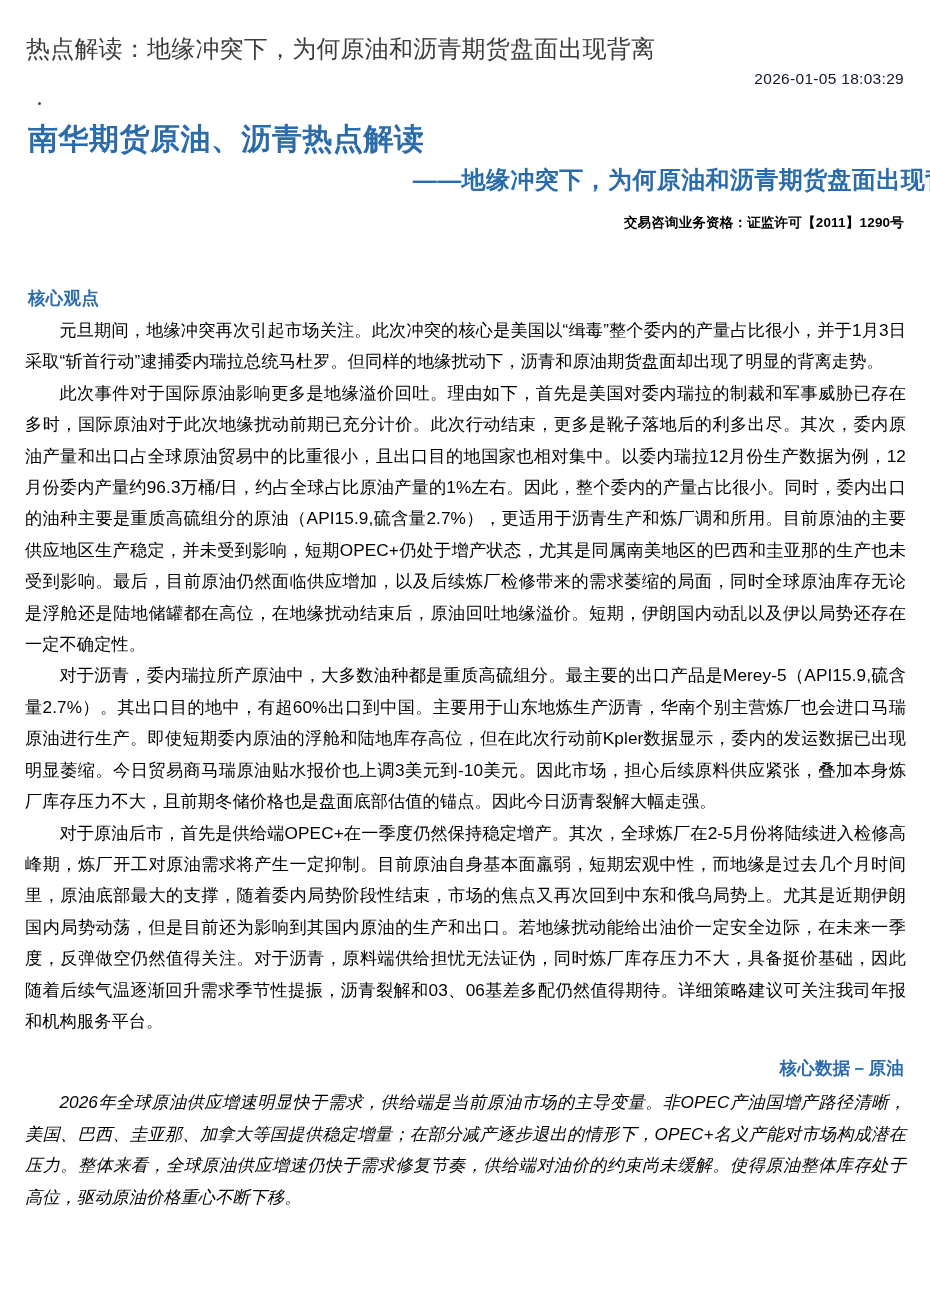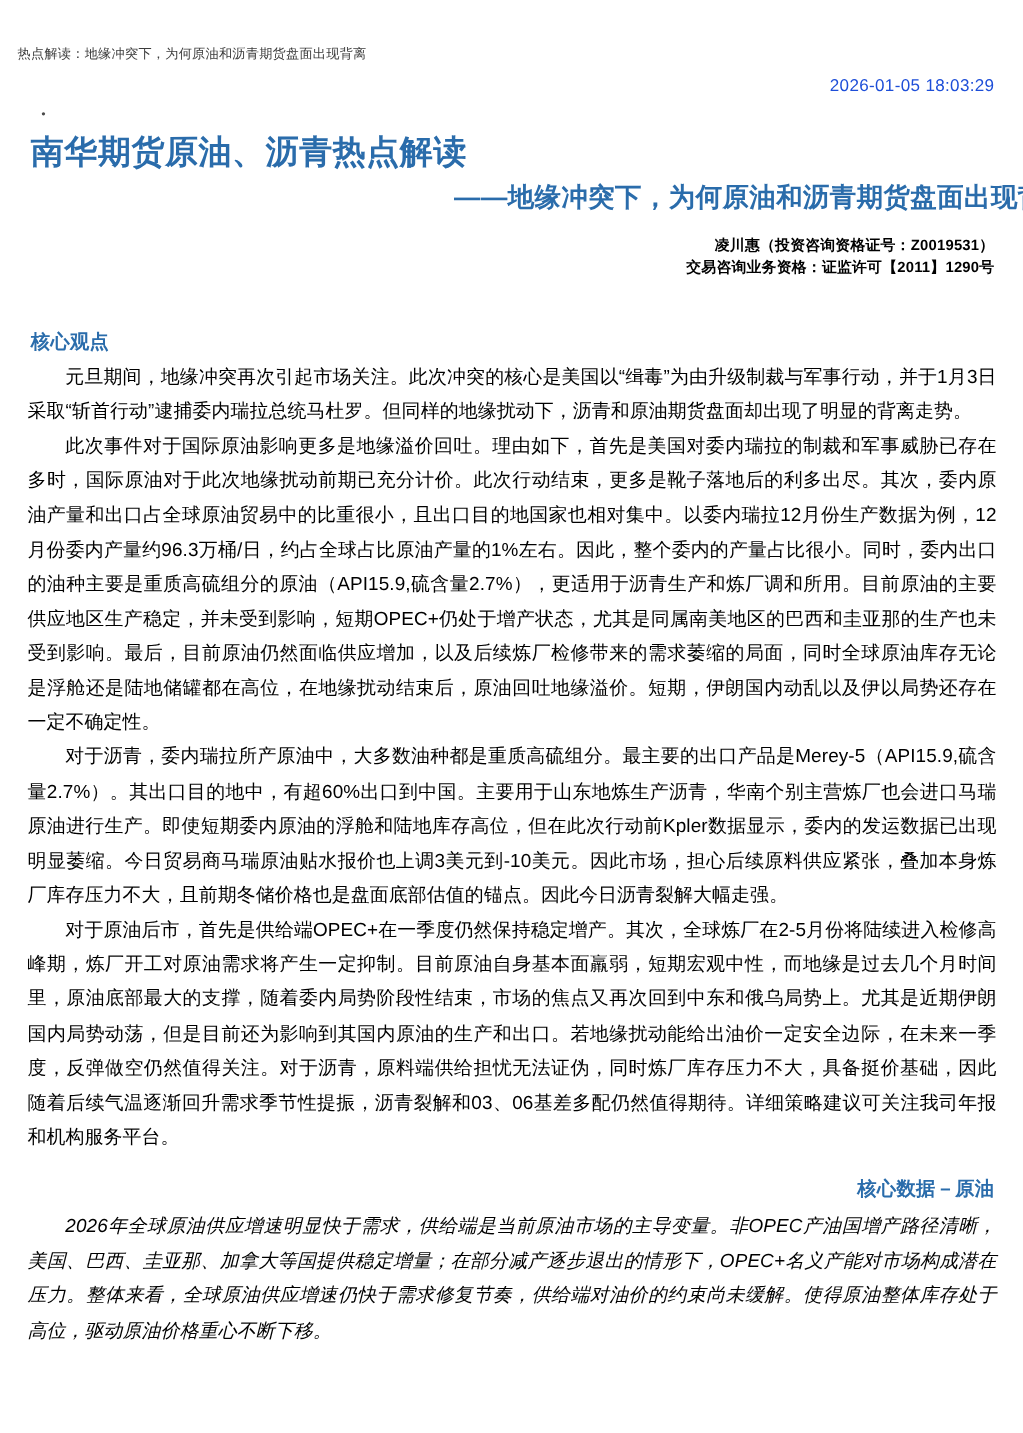--- a/index.html
+++ b/index.html
@@ -19,35 +19,35 @@
 
   
   .page-header {
     position: absolute;
     left: 0; top: 0;
     width: 930px;
     height: 118px;
   }
   .header-title {
     position: absolute;
-    left: 16px;
+    left: 26px;
     top: 36px;
-    font-size: 12px;
+    font-size: 24px;
     line-height: 26px;
     color: #3c3c3c;
     letter-spacing: 0.2px;
     white-space: nowrap;
   }
   .header-timestamp {
     position: absolute;
     right: 26px;
     top: 68px;
     font-size: 15.5px;
     line-height: 22px;
-    color: #1d4ed8;
+    color: #0f172a;
     letter-spacing: 0.3px;
     white-space: nowrap;
   }
   .stray-dot {
     position: absolute;
     left: 38px;
     top: 102px;
     width: 3px;
     height: 3px;
     background: #4a4a4a;
@@ -101,21 +101,21 @@
     font-weight: bold;
     color: #000000;
     letter-spacing: 0.2px;
   }
   .byline div { white-space: nowrap; }
 
   
   .content {
     position: absolute;
     left: 0;
-    top: 295px;
+    top: 283px;
     width: 930px;
   }
   .section-heading {
     margin: 0;
     padding: 0 26px 0 28px;
     font-size: 17.5px;
     line-height: 30px;
     font-weight: bold;
     color: #2a6cab;
     letter-spacing: 0.3px;
@@ -145,28 +145,27 @@
 </div>
 
 <div class="title-block">
   <h1 class="doc-title">南华期货原油、沥青热点解读</h1>
   <div class="doc-subtitle-row">
     <span class="doc-subtitle">——地缘冲突下，为何原油和沥青期货盘面出现背离</span>
   </div>
 </div>
 
 <div class="byline">
-  <div>凌川惠（投资咨询资格证号：Z0019531）</div>
   <div>交易咨询业务资格：证监许可【2011】1290号</div>
 </div>
 
 <div class="content">
 
   <h2 class="section-heading">核心观点</h2>
-  <p class="para gap-after-heading">元旦期间，地缘冲突再次引起市场关注。此次冲突的核心是美国以“缉毒”为由升级制裁与军事行动，并于1月3日采取“斩首行动”逮捕委内瑞拉总统马杜罗。但同样的地缘扰动下，沥青和原油期货盘面却出现了明显的背离走势。</p>
+  <p class="para gap-after-heading">元旦期间，地缘冲突再次引起市场关注。此次冲突的核心是美国以“缉毒”整个委内的产量占比很小，并于1月3日采取“斩首行动”逮捕委内瑞拉总统马杜罗。但同样的地缘扰动下，沥青和原油期货盘面却出现了明显的背离走势。</p>
   <p class="para">此次事件对于国际原油影响更多是地缘溢价回吐。理由如下，首先是美国对委内瑞拉的制裁和军事威胁已存在多时，国际原油对于此次地缘扰动前期已充分计价。此次行动结束，更多是靴子落地后的利多出尽。其次，委内原油产量和出口占全球原油贸易中的比重很小，且出口目的地国家也相对集中。以委内瑞拉12月份生产数据为例，12月份委内产量约96.3万桶/日，约占全球占比原油产量的1%左右。因此，整个委内的产量占比很小。同时，委内出口的油种主要是重质高硫组分的原油（API15.9,硫含量2.7%），更适用于沥青生产和炼厂调和所用。目前原油的主要供应地区生产稳定，并未受到影响，短期OPEC+仍处于增产状态，尤其是同属南美地区的巴西和圭亚那的生产也未受到影响。最后，目前原油仍然面临供应增加，以及后续炼厂检修带来的需求萎缩的局面，同时全球原油库存无论是浮舱还是陆地储罐都在高位，在地缘扰动结束后，原油回吐地缘溢价。短期，伊朗国内动乱以及伊以局势还存在一定不确定性。</p>
   <p class="para">对于沥青，委内瑞拉所产原油中，大多数油种都是重质高硫组分。最主要的出口产品是Merey-5（API15.9,硫含量2.7%）。其出口目的地中，有超60%出口到中国。主要用于山东地炼生产沥青，华南个别主营炼厂也会进口马瑞原油进行生产。即使短期委内原油的浮舱和陆地库存高位，但在此次行动前Kpler数据显示，委内的发运数据已出现明显萎缩。今日贸易商马瑞原油贴水报价也上调3美元到-10美元。因此市场，担心后续原料供应紧张，叠加本身炼厂库存压力不大，且前期冬储价格也是盘面底部估值的锚点。因此今日沥青裂解大幅走强。</p>
   <p class="para">对于原油后市，首先是供给端OPEC+在一季度仍然保持稳定增产。其次，全球炼厂在2-5月份将陆续进入检修高峰期，炼厂开工对原油需求将产生一定抑制。目前原油自身基本面羸弱，短期宏观中性，而地缘是过去几个月时间里，原油底部最大的支撑，随着委内局势阶段性结束，市场的焦点又再次回到中东和俄乌局势上。尤其是近期伊朗国内局势动荡，但是目前还为影响到其国内原油的生产和出口。若地缘扰动能给出油价一定安全边际，在未来一季度，反弹做空仍然值得关注。对于沥青，原料端供给担忧无法证伪，同时炼厂库存压力不大，具备挺价基础，因此随着后续气温逐渐回升需求季节性提振，沥青裂解和03、06基差多配仍然值得期待。详细策略建议可关注我司年报和机构服务平台。</p>
 
   <h2 class="section-heading heading-spacer-top">核心数据－原油</h2>
   <p class="para heading-spacer-bottom">2026年全球原油供应增速明显快于需求，供给端是当前原油市场的主导变量。非OPEC产油国增产路径清晰，美国、巴西、圭亚那、加拿大等国提供稳定增量；在部分减产逐步退出的情形下，OPEC+名义产能对市场构成潜在压力。整体来看，全球原油供应增速仍快于需求修复节奏，供给端对油价的约束尚未缓解。使得原油整体库存处于高位，驱动原油价格重心不断下移。</p>
 
 </div>
 
 </body></html>

